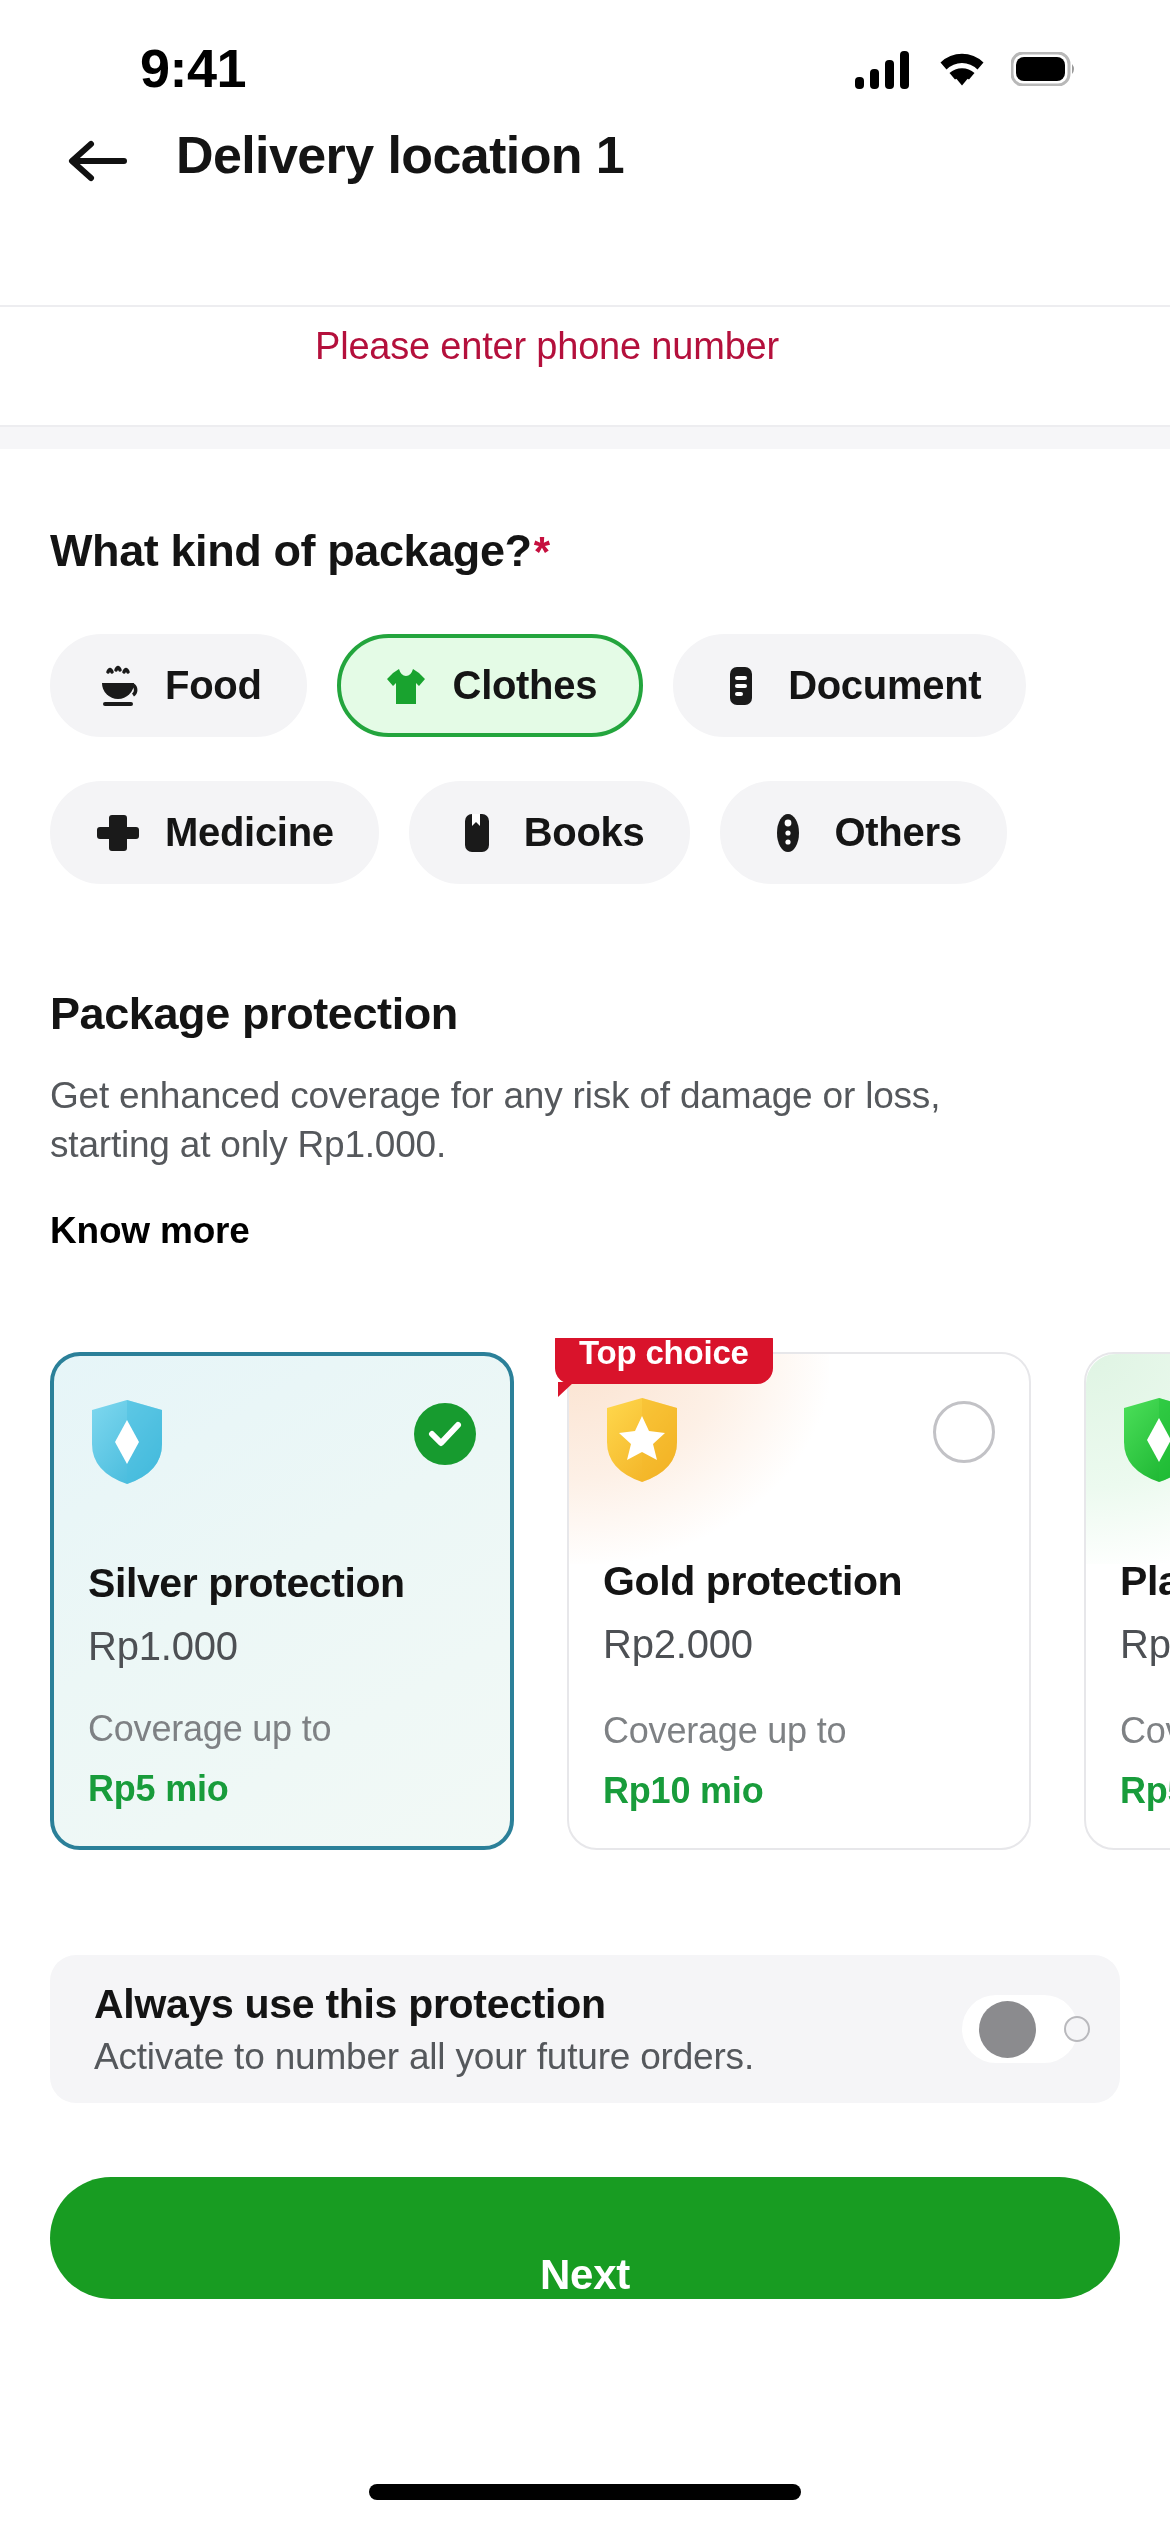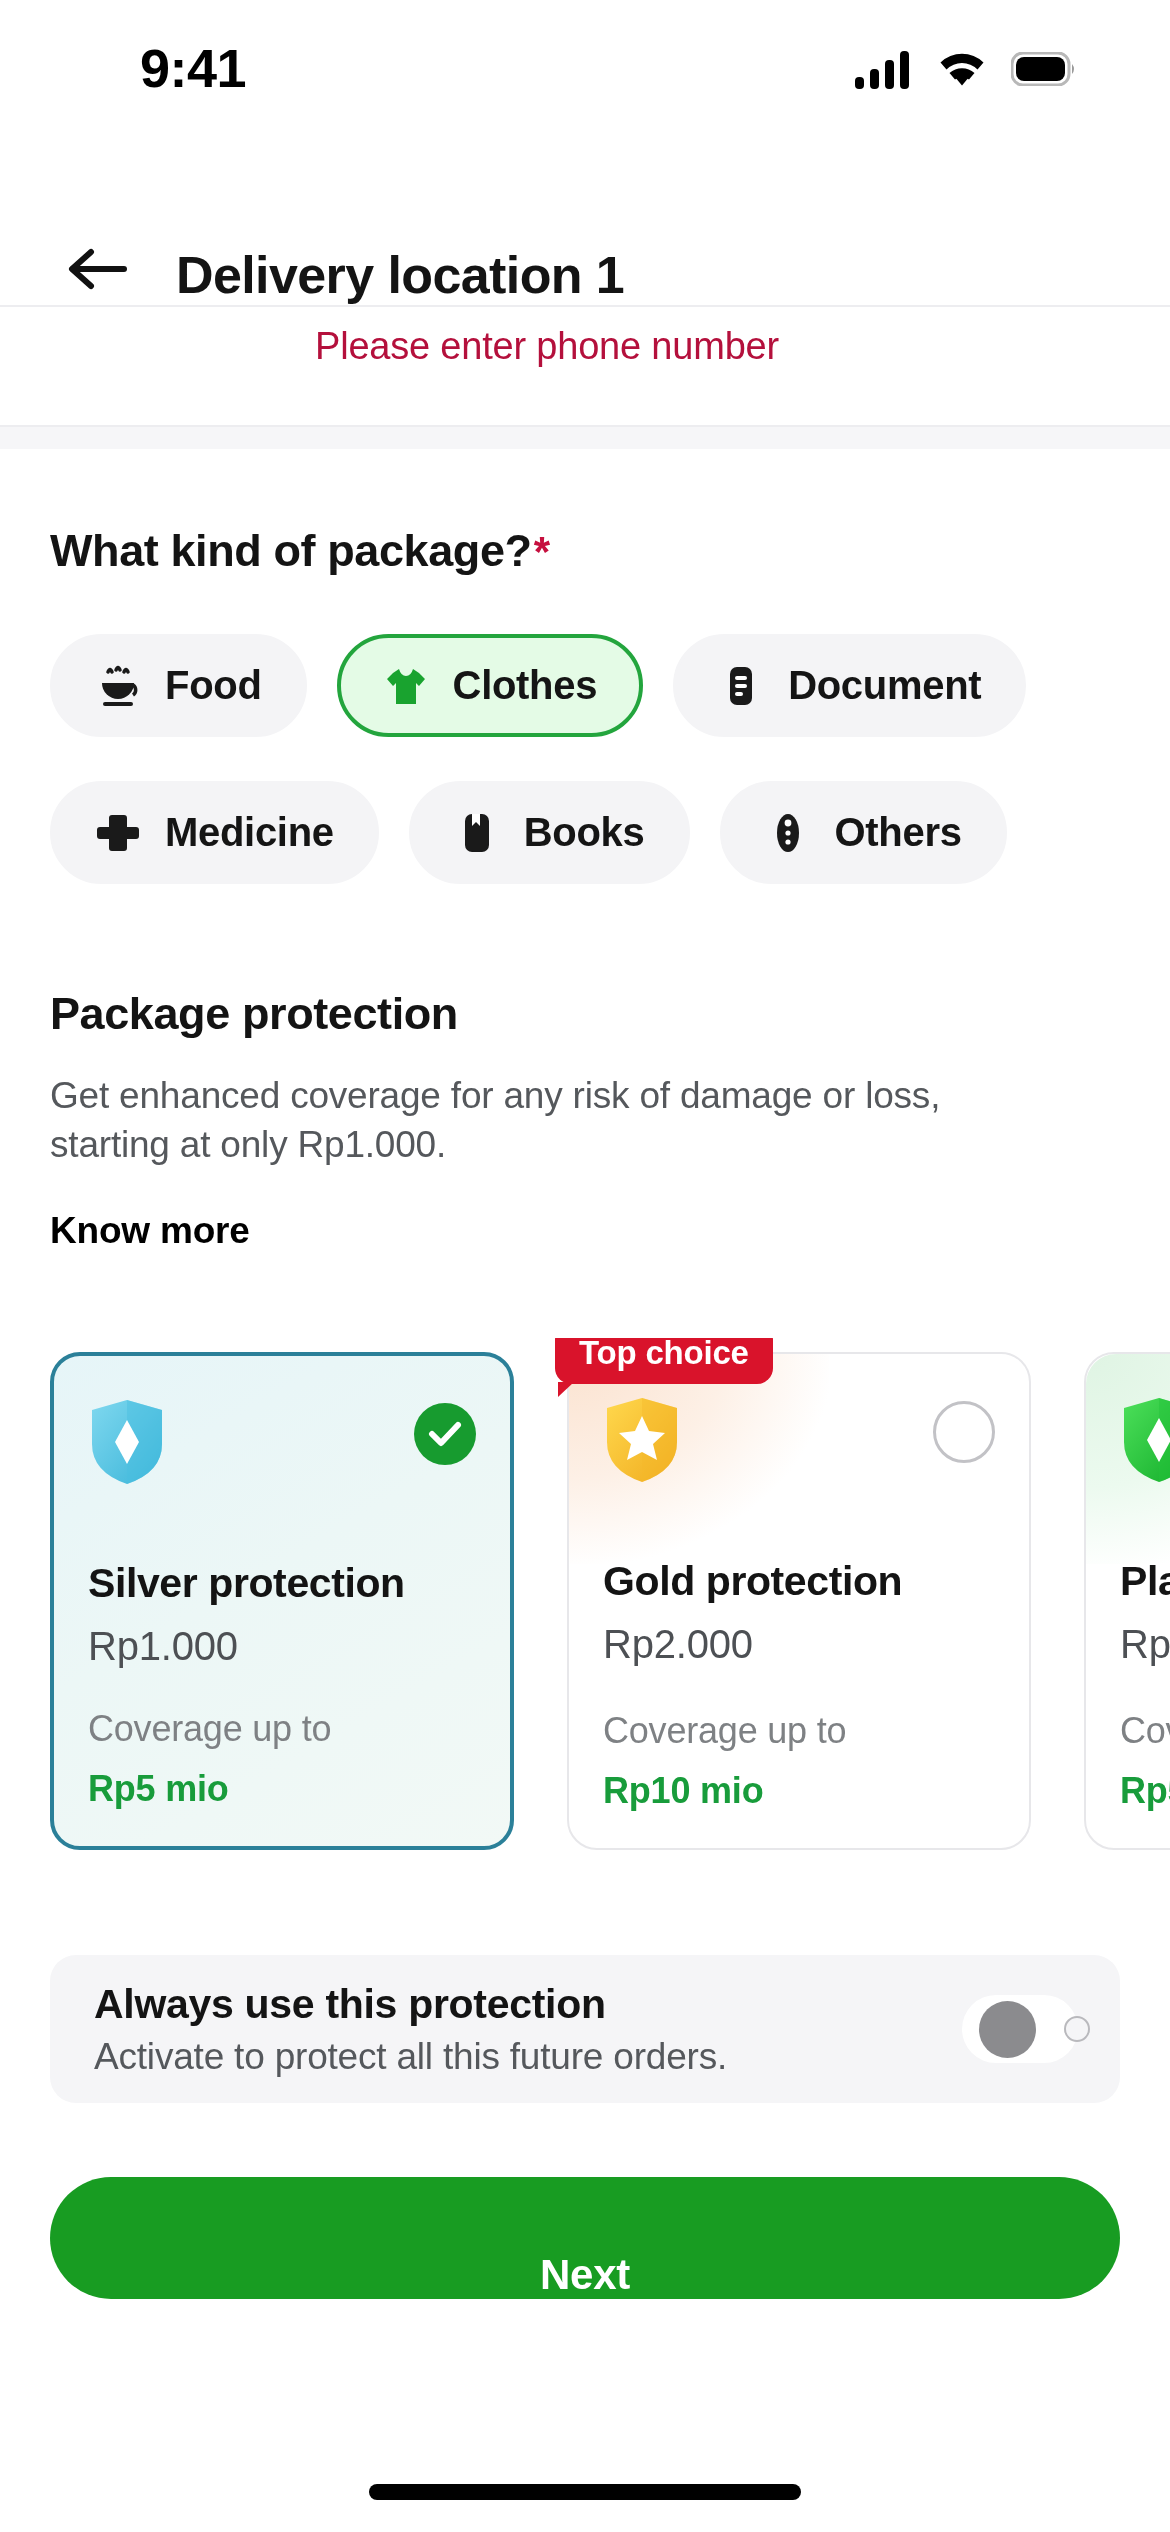--- a/index.html
+++ b/index.html
@@ -44,21 +44,21 @@
     margin-top: 12px;
   }
 
   
   .header {
     position: absolute;
     top: 125px; left: 0;
     width: 1170px;
     height: 180px;
     display: flex;
-    align-items: flex-end;
+    align-items: flex-start;
     padding-left: 62px;
     background: #ffffff;
   }
   .back-btn {
     width: 72px; height: 72px;
     display: flex; align-items: center; justify-content: center;
     cursor: pointer;
   }
   .header-title {
     font-size: 52px;
@@ -591,21 +591,21 @@
         <div class="pcard-cov-label">Coverage up to</div>
         <div class="pcard-cov-value">Rp50 mio</div>
       </div>
 
     </div>
   </div>
 
   <div class="always-row">
     <div>
       <div class="always-title">Always use this protection</div>
-      <div class="always-sub">Activate to protect all this future orders.</div>
+      <div class="always-sub">Activate to number all your future orders.</div>
     </div>
     <div class="toggle">
       <div class="toggle-knob"></div>
       <div class="toggle-dot"></div>
     </div>
   </div>
 
   <div class="next-btn">
     <span class="next-label">Next</span>
   </div>

